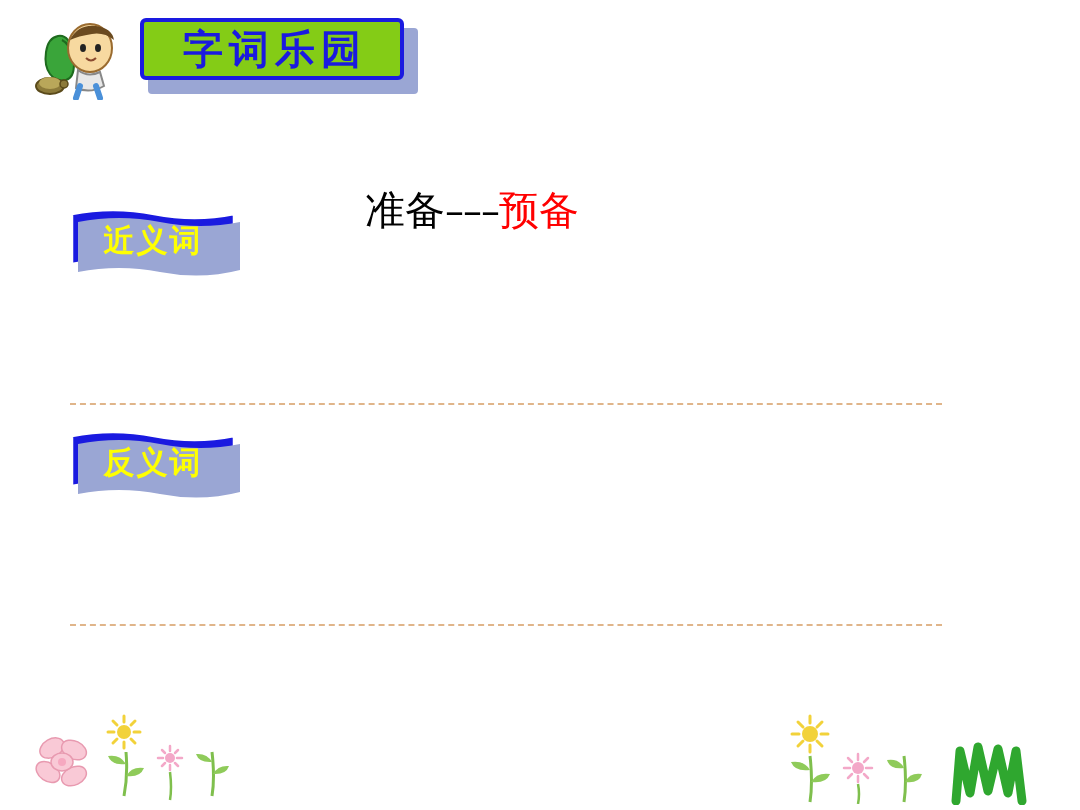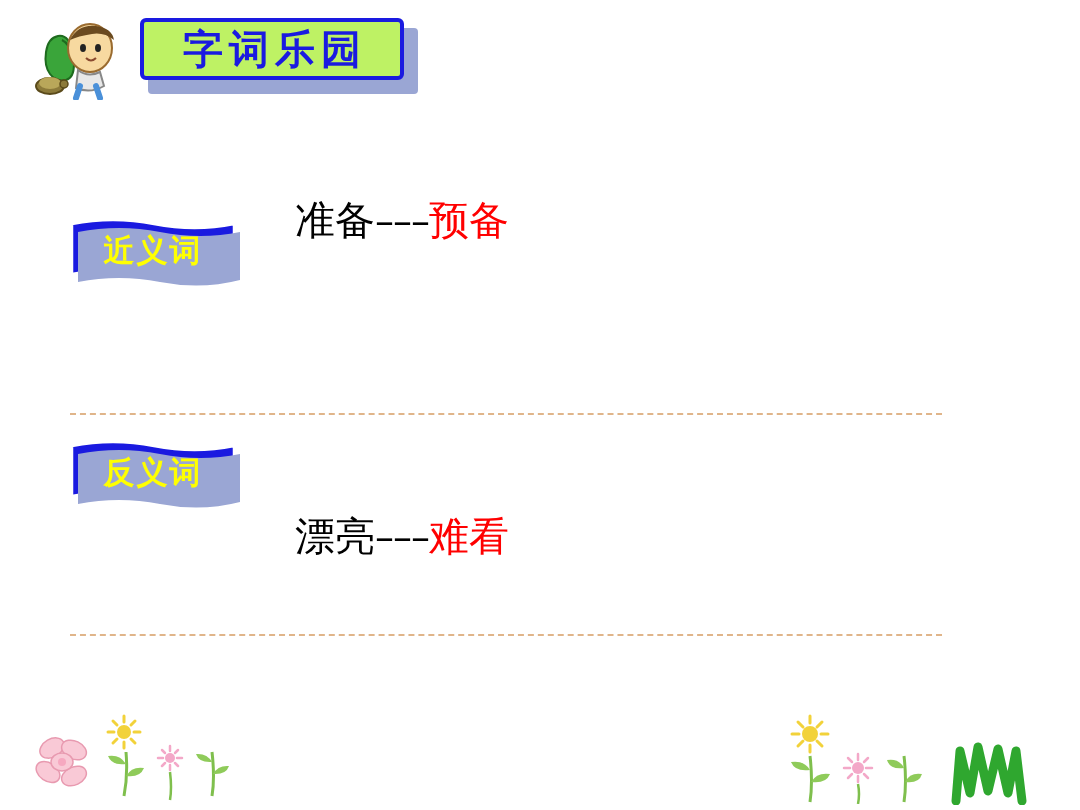--- a/index.html
+++ b/index.html
@@ -45,21 +45,21 @@
     height: 66px;
     background: #9aa6d4;
     border-radius: 4px;
   }
   .banner-main {
     position: absolute;
     left: 0;
     top: 0;
     width: 264px;
     height: 62px;
-    background: #bef264;
+    background: #84cc16;
     border: 4px solid #1a1ae0;
     border-radius: 6px;
     box-sizing: border-box;
     display: flex;
     align-items: center;
     justify-content: center;
   }
   .banner-text {
     font-family: "DejaVu Serif", serif;
     font-size: 40px;
@@ -67,22 +67,23 @@
     color: #1a1ae0;
     letter-spacing: 6px;
     line-height: 1;
     padding-left: 6px;
   }
 
   
   #content {
     position: absolute;
     left: 0;
-    top: 200px;
+    top: 190px;
     width: 1080px;
+    text-align: center;
   }
 
   .section {
     position: relative;
   }
 
   .flag {
     position: absolute;
     width: 172px;
     height: 72px;
@@ -222,28 +223,20 @@
         <path d="M2 6 q41 -8 82 0 q41 8 80 0 l0 48 q-39 10 -80 2 q-41 -8 -82 0 z" fill="#9aa6d4"></path>
       </svg>
       <svg width="166" height="66" viewBox="0 0 166 66">
         <path d="M2 6 q41 -8 82 0 q41 8 80 0 l0 48 q-39 10 -80 2 q-41 -8 -82 0 z" fill="#1a1ae0" stroke="#ffffff" stroke-width="2.5"></path>
       </svg>
       <div class="flag-label">反义词</div>
     </div>
 
     <div class="rows">
       <div class="row">
-      </div>
-      <div class="row">
-        <div class="pair first">
-          <span>漂亮</span><span class="dash">–––</span><span class="ans">难看</span>
-        </div>
-        <div class="pair">
-          <span></span><span class="dash"></span><span class="ans"></span>
-        </div>
       </div>
     </div>
 
     <div class="divider" style="top:216px"></div>
   </div>
 </div>
 
 <div class="deco" style="left:28px; top:730px;">
   <svg width="80" height="70" viewBox="0 0 80 70">
     <g fill="#f9c9d6" stroke="#e89ab0" stroke-width="1.5">

